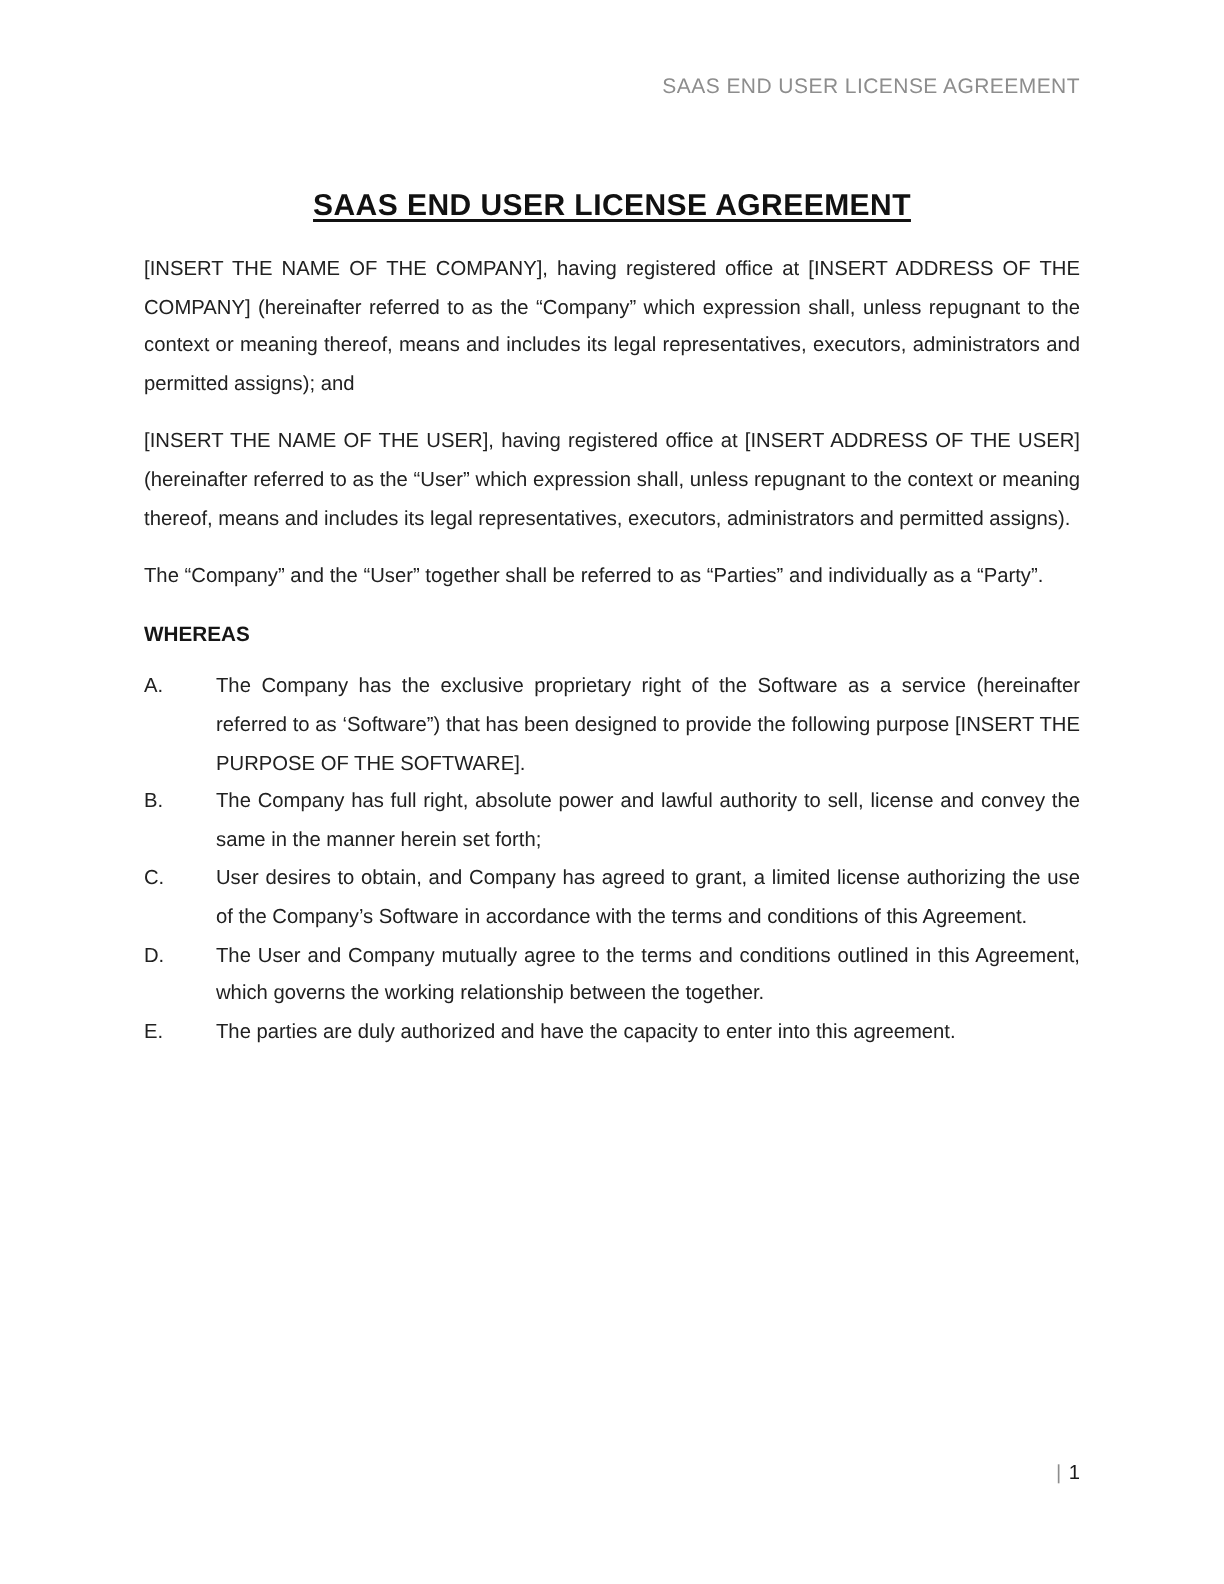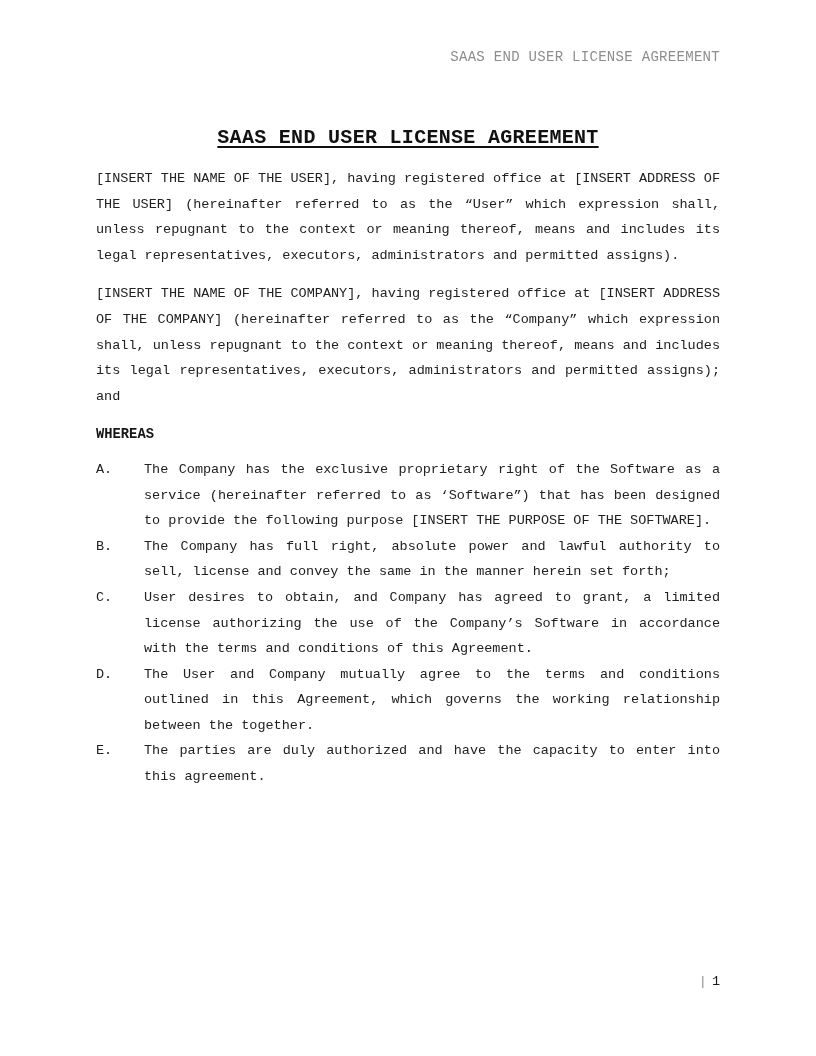--- a/index.html
+++ b/index.html
@@ -6,21 +6,21 @@
     margin: 0;
     padding: 0;
     background: #ffffff;
   }
   .page {
     position: relative;
     width: 816px;
     height: 1056px;
     background: #ffffff;
     overflow: hidden;
-    font-family: Liberation Mono, monospace;
+    font-family: Liberation Sans, sans-serif;
     color: #212121;
   }
   .page-header {
     padding: 48px 96px 0 96px;
     text-align: right;
     font-size: 14px;
     line-height: 18px;
     color: #8d8d8d;
     letter-spacing: 0.3px;
   }
@@ -98,24 +98,25 @@
     <span>SAAS END USER LICENSE AGREEMENT</span>
   </div>
 
   <div class="content">
 
     <h1 class="doc-title">
       <span>SAAS END USER LICENSE AGREEMENT</span>
     </h1>
 
 
+    <p class="para">[INSERT THE NAME OF THE COMPANY], having registered office at [INSERT ADDRESS OF THE COMPANY] (hereinafter referred to as the “Company” which expression shall, unless repugnant to the context or meaning thereof, means and includes its legal representatives, executors, administrators and permitted assigns); and</p>
+
     <p class="para">[INSERT THE NAME OF THE USER], having registered office at [INSERT ADDRESS OF THE USER] (hereinafter referred to as the “User” which expression shall, unless repugnant to the context or meaning thereof, means and includes its legal representatives, executors, administrators and permitted assigns).</p>
 
-    <p class="para">[INSERT THE NAME OF THE COMPANY], having registered office at [INSERT ADDRESS OF THE COMPANY] (hereinafter referred to as the “Company” which expression shall, unless repugnant to the context or meaning thereof, means and includes its legal representatives, executors, administrators and permitted assigns); and</p>
-
+    <p class="para">The “Company” and the “User” together shall be referred to as “Parties” and individually as a “Party”.</p>
 
     <h2 class="section-heading">WHEREAS</h2>
 
     <div class="recitals">
 
       <div class="recital">
         <span class="recital-label">A.</span>
         <span class="recital-text">The Company has the exclusive proprietary right of the Software as a service (hereinafter referred to as ‘Software”) that has been designed to provide the following purpose [INSERT THE PURPOSE OF THE SOFTWARE].</span>
       </div>
 

